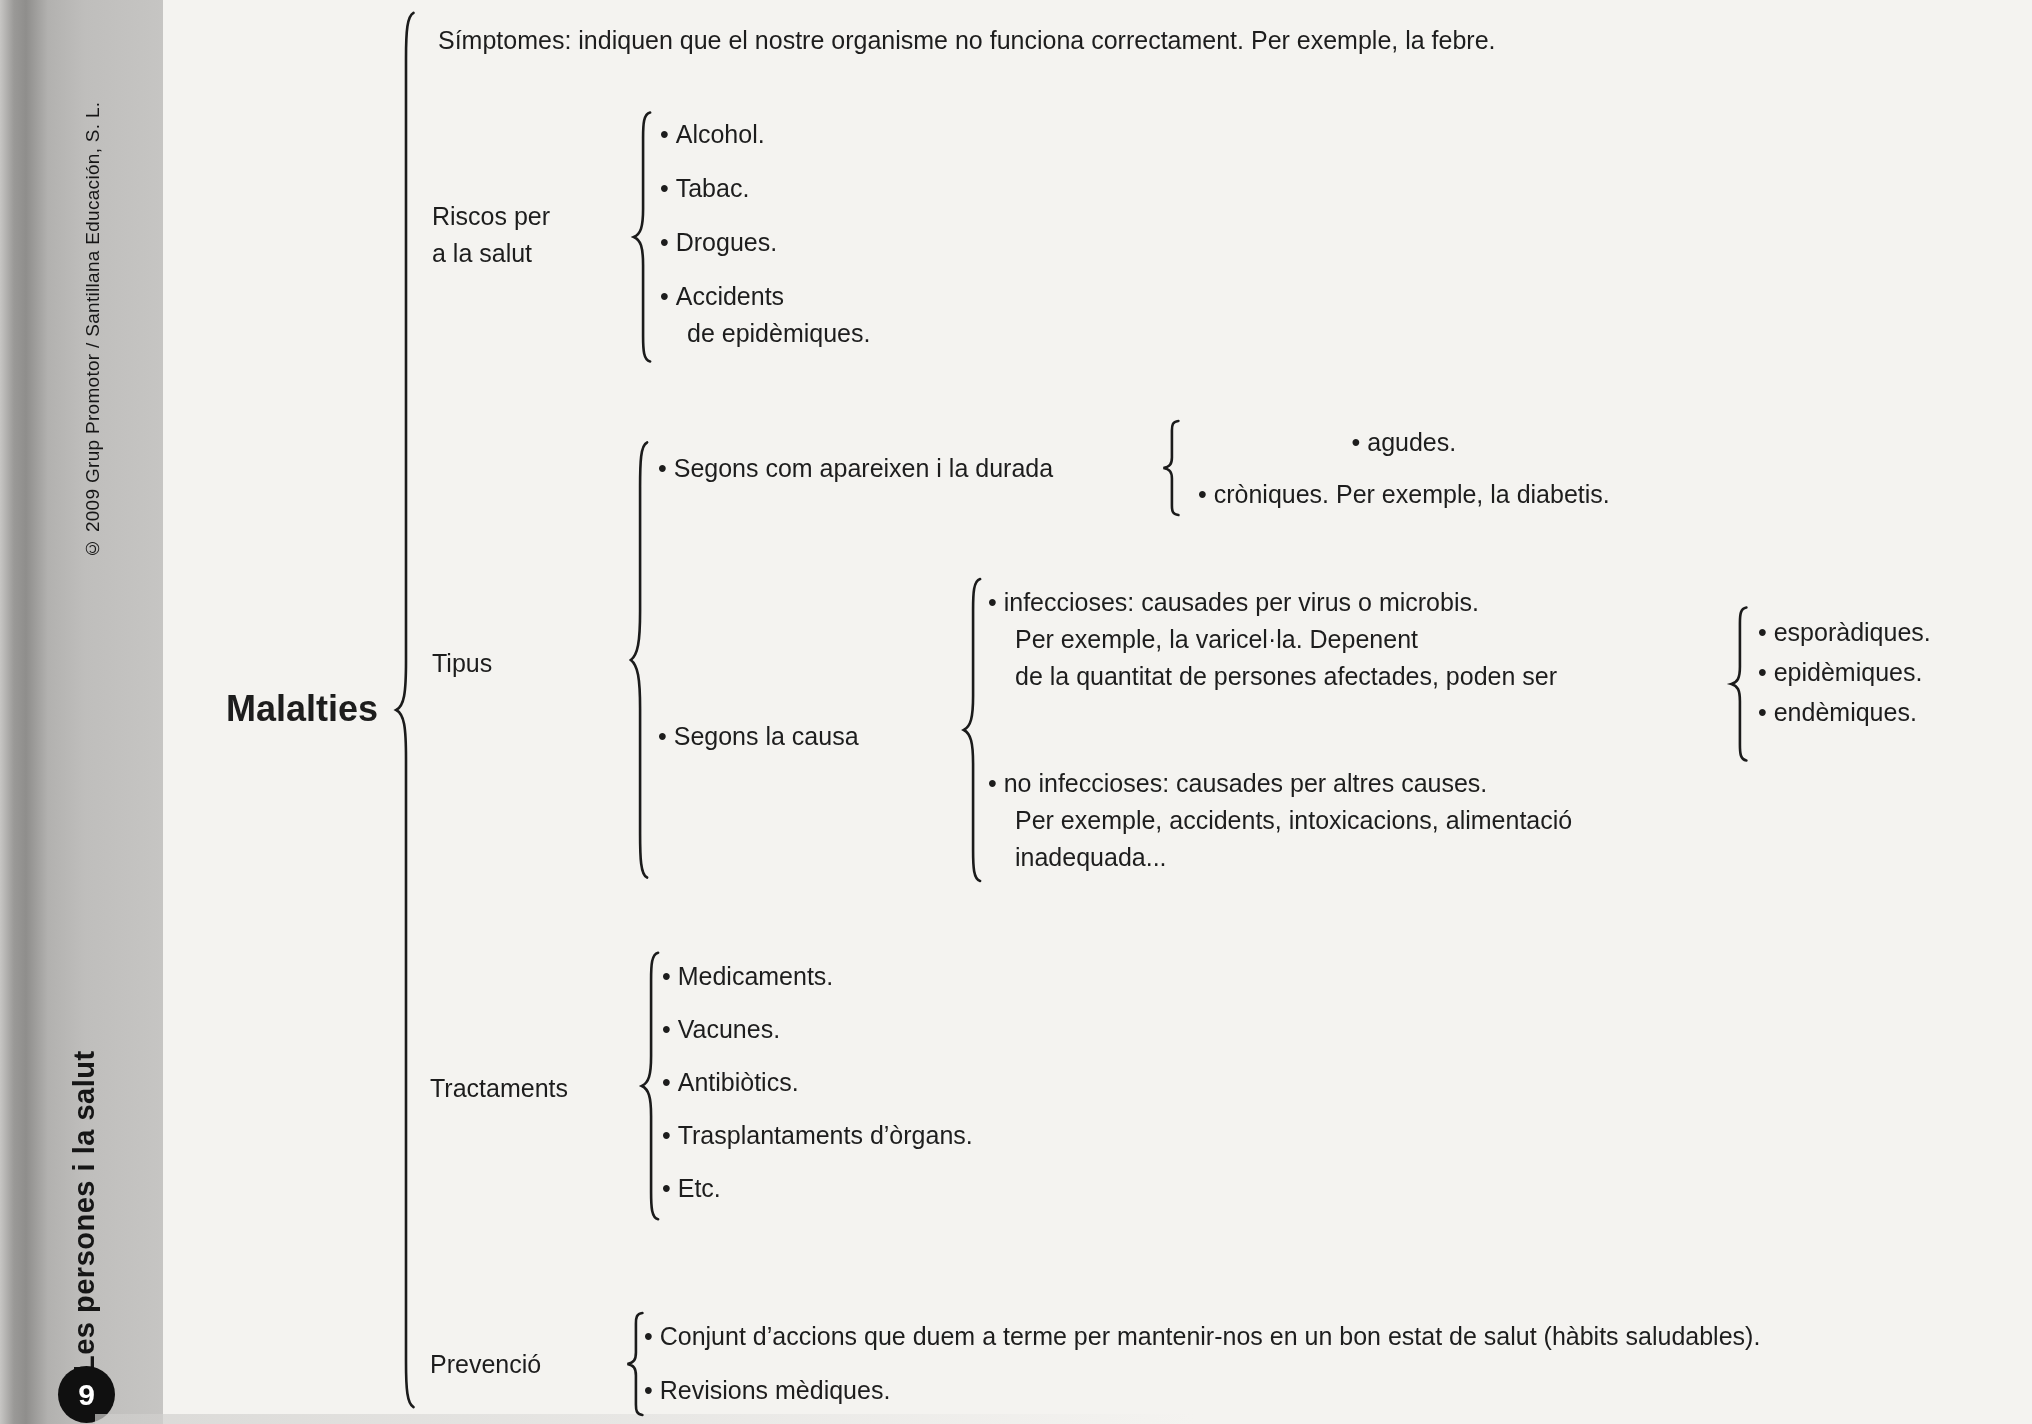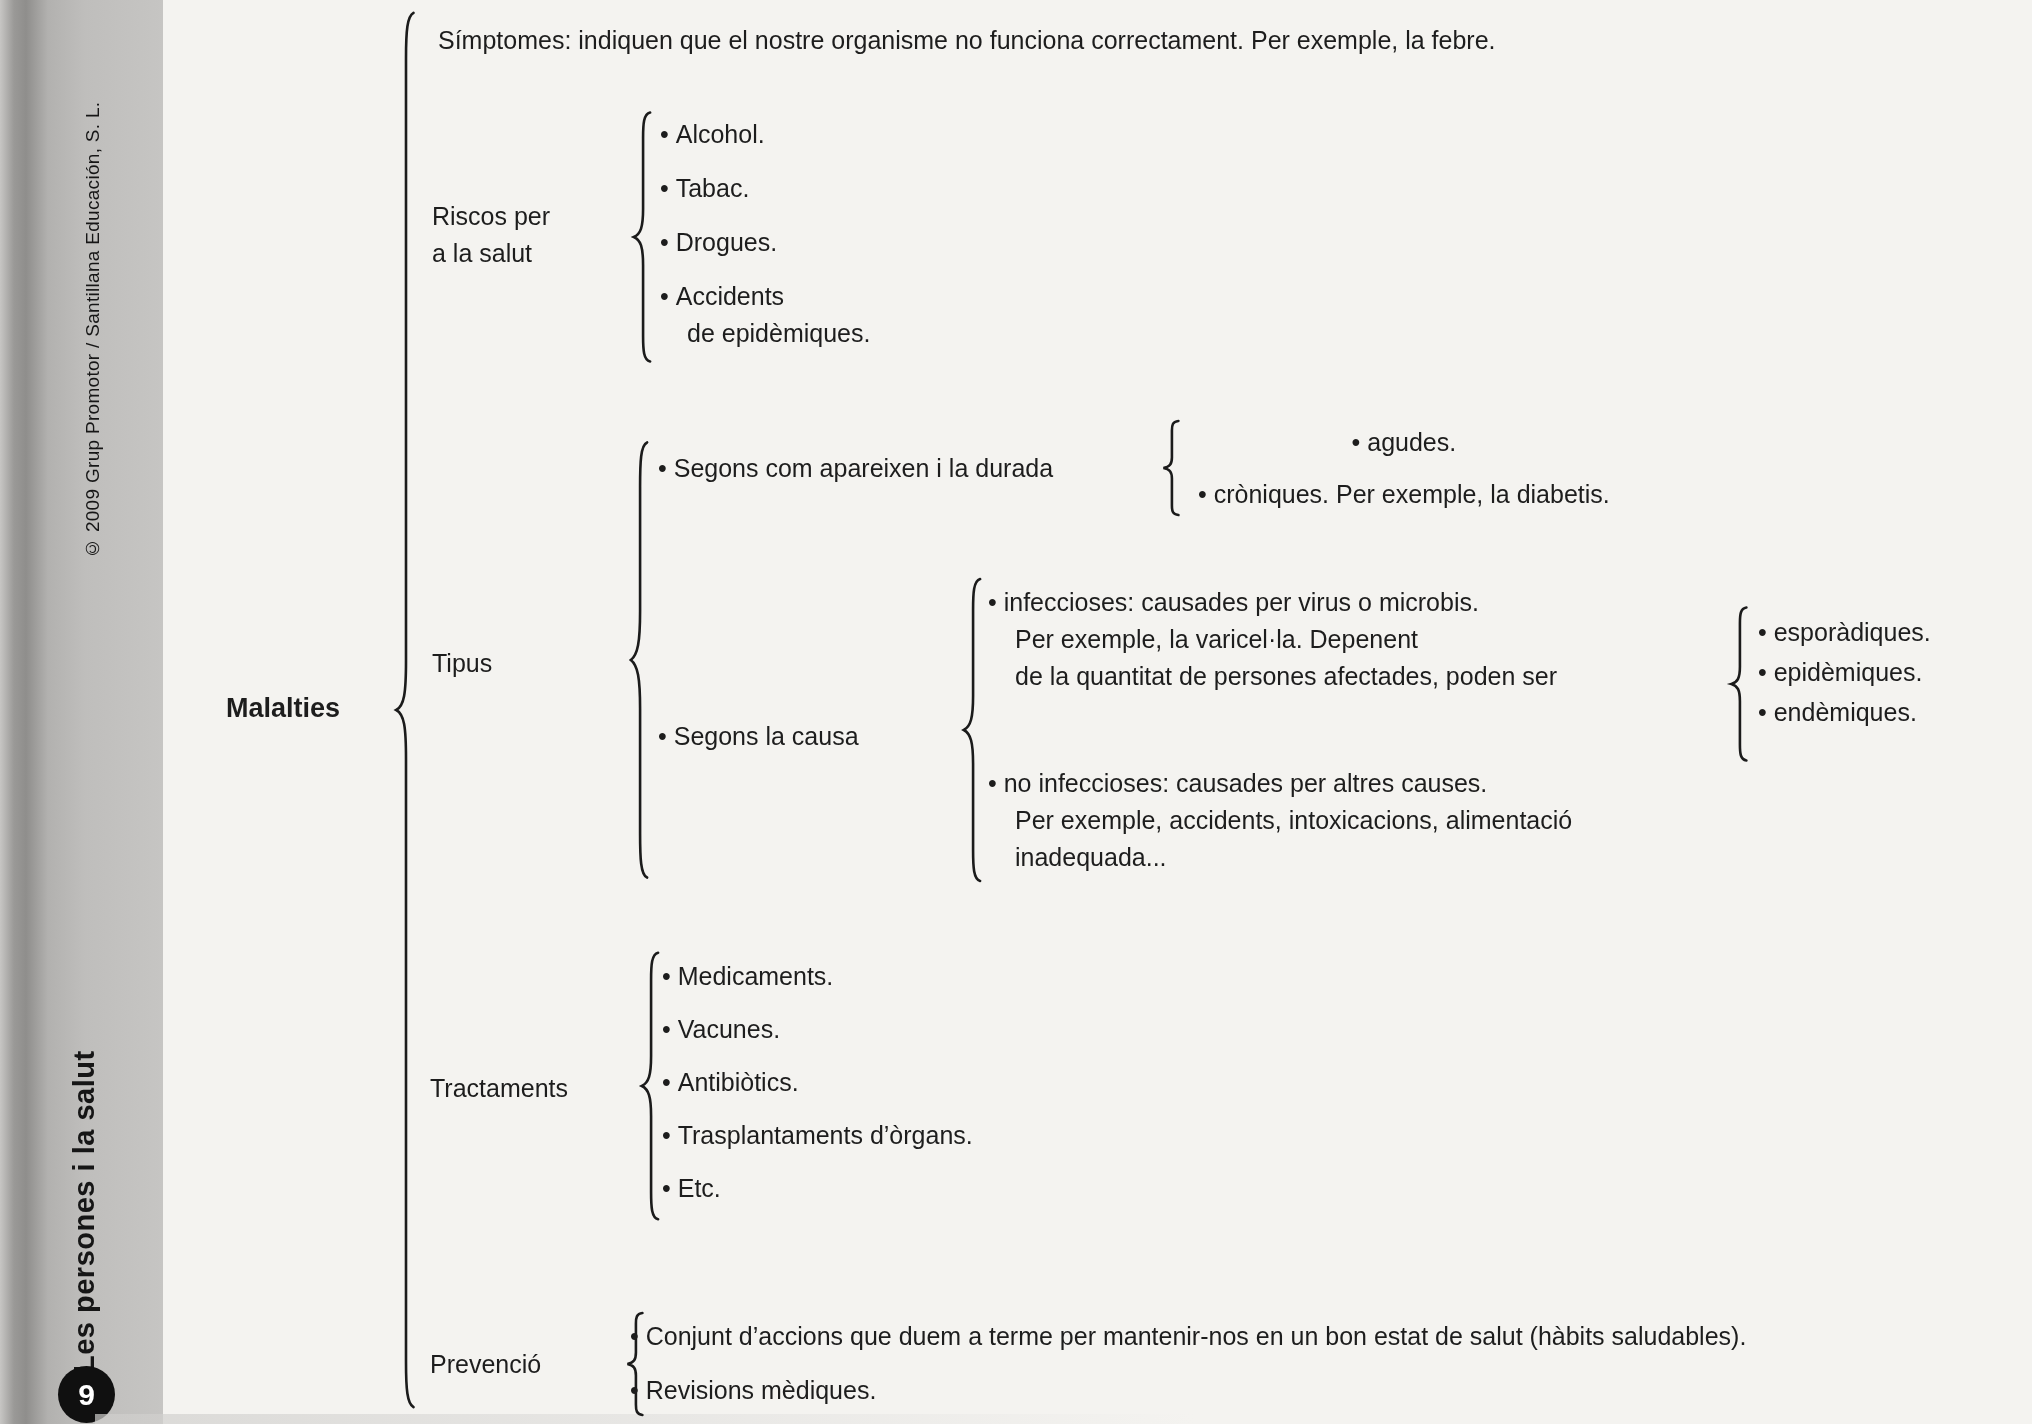--- a/index.html
+++ b/index.html
@@ -33,21 +33,21 @@
   }
   .copyright{left:82px;top:14px;height:545px;font-size:19px;letter-spacing:.3px;}
   .unit-title{left:68px;top:948px;height:425px;font-size:29px;font-weight:bold;letter-spacing:.5px;}
   .page-circle{
     position:absolute;left:58px;top:1366px;width:57px;height:57px;
     border-radius:50%;background:#101010;color:#ffffff;
     display:flex;align-items:center;justify-content:center;
     font-size:30px;font-weight:bold;
   }
   .txt{position:absolute;white-space:pre-line;line-height:37px;}
-  .root-label{font-weight:bold;font-size:27px;text-align:right;}
+  .root-label{font-weight:bold;font-size:36px;text-align:right;}
   .list{position:absolute;display:flex;flex-direction:column;}
   .li{
     line-height:36px;
     padding-left:27px;text-indent:-27px;
     white-space:pre-line;
   }
   .li::before{content:"•\00a0";}
   .li.abs{position:absolute;}
   .gap18{gap:18px;}
   .gap16{gap:16px;}
@@ -139,18 +139,18 @@
     <div class="li">Vacunes.</div>
     <div class="li">Antibiòtics.</div>
     <div class="li">Trasplantaments d’òrgans.</div>
     <div class="li">Etc.</div>
   </div>
 
   <div class="txt" style="left:430px;top:1346px;">Prevenció</div>
   <svg class="brace" style="left:622px;top:1312px;width:24px;height:104px;" viewBox="0 0 20 100" preserveAspectRatio="none">
     <path d="M17 1 C12 1.6 11.6 5.5 11.6 11 L11.6 39 C11.6 46 9.8 48.8 4.5 50 C9.8 51.2 11.6 54 11.6 61 L11.6 89 C11.6 94.5 12 98.4 17 99"></path>
   </svg>
-  <div class="list gap18" style="left:630px;top:1318px;">
+  <div class="list gap18" style="left:644px;top:1318px;">
     <div class="li">Conjunt d’accions que duem a terme per mantenir-nos en un bon estat de salut (hàbits saludables).</div>
     <div class="li">Revisions mèdiques.</div>
   </div>
 
 </div>
 
 </body></html>

